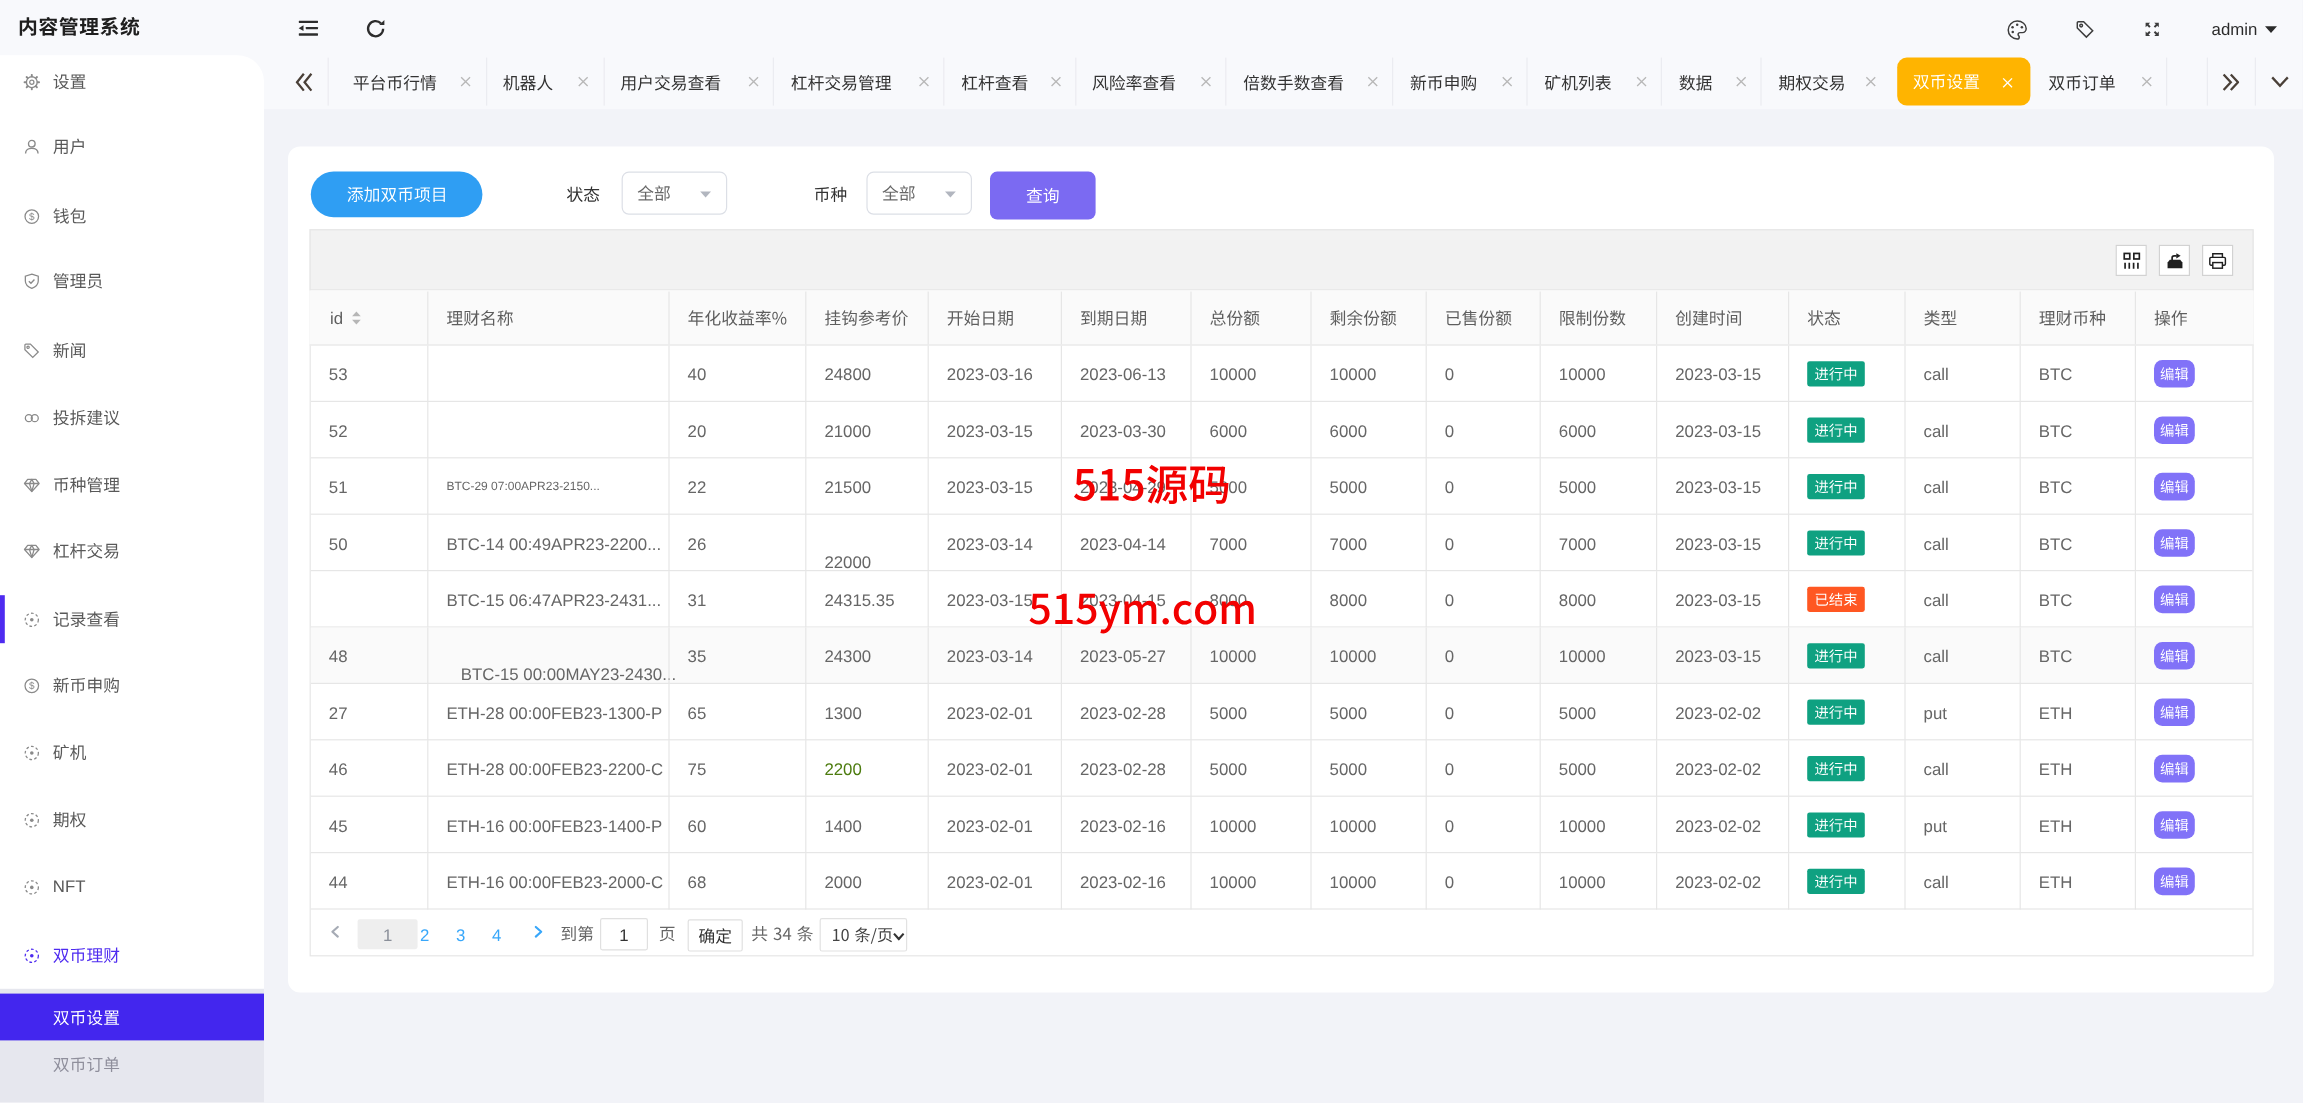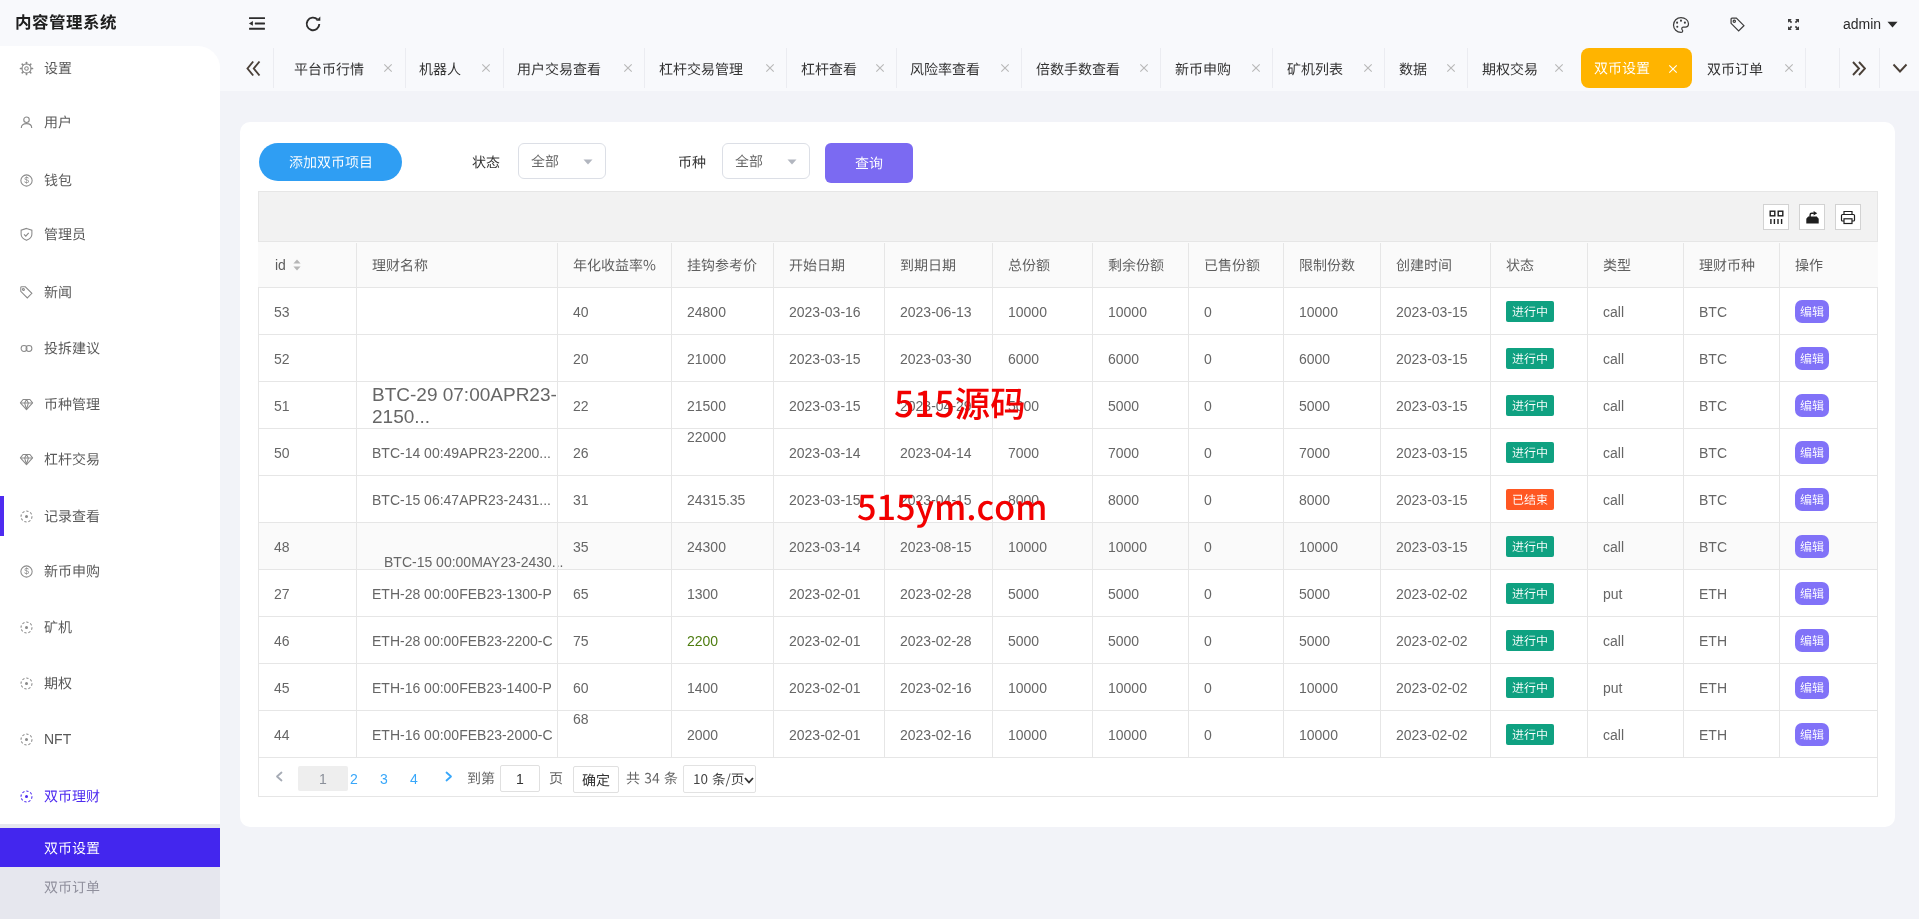--- a/index.html
+++ b/index.html
@@ -990,21 +990,21 @@
     <div style="position:absolute;left:1380px;top:335px;width:1px;height:47px;background:#e6e6e6"></div>
     <div style="position:absolute;left:1490px;top:335px;width:1px;height:47px;background:#e6e6e6"></div>
     <div style="position:absolute;left:1587px;top:335px;width:1px;height:47px;background:#e6e6e6"></div>
     <div style="position:absolute;left:1683px;top:335px;width:1px;height:47px;background:#e6e6e6"></div>
     <div style="position:absolute;left:1779px;top:335px;width:1px;height:47px;background:#e6e6e6"></div>
     <div style="position:absolute;left:259px;top:381px;width:1618px;height:1px;background:#e6e6e6"></div>
     <div style="position:absolute;left:274px;top:382px;width:82px;height:47px;display:flex;align-items:center;">
       <span style="font-size:14px;color:#666666">51</span>
     </div>
     <div style="position:absolute;left:372px;top:382px;width:185px;height:47px;display:flex;align-items:center;">
-      <span style="font-size:19px;color:#666666">BTC-29 07:00APR23-2150...</span>
+      <span style="font-size:10px;color:#666666">BTC-29 07:00APR23-2150...</span>
     </div>
     <div style="position:absolute;left:573px;top:382px;width:98px;height:47px;display:flex;align-items:center;">
       <span style="font-size:14px;color:#666666">22</span>
     </div>
     <div style="position:absolute;left:687px;top:382px;width:86px;height:47px;display:flex;align-items:center;">
       <span style="font-size:14px;color:#666666">21500</span>
     </div>
     <div style="position:absolute;left:789px;top:382px;width:95px;height:47px;display:flex;align-items:center;">
       <span style="font-size:14px;color:#666666">2023-03-15</span>
     </div>
@@ -1066,21 +1066,21 @@
     <div style="position:absolute;left:259px;top:428px;width:1618px;height:1px;background:#e6e6e6"></div>
     <div style="position:absolute;left:274px;top:429px;width:82px;height:47px;display:flex;align-items:center;">
       <span style="font-size:14px;color:#666666">50</span>
     </div>
     <div style="position:absolute;left:372px;top:429px;width:185px;height:47px;display:flex;align-items:center;">
       <span style="font-size:14px;color:#666666">BTC-14 00:49APR23-2200...</span>
     </div>
     <div style="position:absolute;left:573px;top:429px;width:98px;height:47px;display:flex;align-items:center;">
       <span style="font-size:14px;color:#666666">26</span>
     </div>
-    <div style="position:absolute;left:687px;top:429px;width:86px;height:47px;display:flex;align-items:flex-start;">
+    <div style="position:absolute;left:687px;top:429px;width:86px;height:47px;display:flex;align-items:flex-end;">
       <span style="font-size:14px;color:#666666">22000</span>
     </div>
     <div style="position:absolute;left:789px;top:429px;width:95px;height:47px;display:flex;align-items:center;">
       <span style="font-size:14px;color:#666666">2023-03-14</span>
     </div>
     <div style="position:absolute;left:900px;top:429px;width:92px;height:47px;display:flex;align-items:center;">
       <span style="font-size:14px;color:#666666">2023-04-14</span>
     </div>
     <div style="position:absolute;left:1008px;top:429px;width:84px;height:47px;display:flex;align-items:center;">
       <span style="font-size:14px;color:#666666">7000</span>
@@ -1216,21 +1216,21 @@
     <div style="position:absolute;left:573px;top:523px;width:98px;height:47px;display:flex;align-items:center;">
       <span style="font-size:14px;color:#666666">35</span>
     </div>
     <div style="position:absolute;left:687px;top:523px;width:86px;height:47px;display:flex;align-items:center;">
       <span style="font-size:14px;color:#666666">24300</span>
     </div>
     <div style="position:absolute;left:789px;top:523px;width:95px;height:47px;display:flex;align-items:center;">
       <span style="font-size:14px;color:#666666">2023-03-14</span>
     </div>
     <div style="position:absolute;left:900px;top:523px;width:92px;height:47px;display:flex;align-items:center;">
-      <span style="font-size:14px;color:#666666">2023-08-15</span>
+      <span style="font-size:14px;color:#666666">2023-05-27</span>
     </div>
     <div style="position:absolute;left:1008px;top:523px;width:84px;height:47px;display:flex;align-items:center;">
       <span style="font-size:14px;color:#666666">10000</span>
     </div>
     <div style="position:absolute;left:1108px;top:523px;width:80px;height:47px;display:flex;align-items:center;">
       <span style="font-size:14px;color:#666666">10000</span>
     </div>
     <div style="position:absolute;left:1204px;top:523px;width:79px;height:47px;display:flex;align-items:center;">
       <span style="font-size:14px;color:#666666">0</span>
     </div>
@@ -1490,21 +1490,21 @@
     <div style="position:absolute;left:1587px;top:664px;width:1px;height:47px;background:#e6e6e6"></div>
     <div style="position:absolute;left:1683px;top:664px;width:1px;height:47px;background:#e6e6e6"></div>
     <div style="position:absolute;left:1779px;top:664px;width:1px;height:47px;background:#e6e6e6"></div>
     <div style="position:absolute;left:259px;top:710px;width:1618px;height:1px;background:#e6e6e6"></div>
     <div style="position:absolute;left:274px;top:711px;width:82px;height:47px;display:flex;align-items:center;">
       <span style="font-size:14px;color:#666666">44</span>
     </div>
     <div style="position:absolute;left:372px;top:711px;width:185px;height:47px;display:flex;align-items:center;">
       <span style="font-size:14px;color:#666666">ETH-16 00:00FEB23-2000-C</span>
     </div>
-    <div style="position:absolute;left:573px;top:711px;width:98px;height:47px;display:flex;">
+    <div style="position:absolute;left:573px;top:711px;width:98px;height:47px;display:flex;align-items:center;">
       <span style="font-size:14px;color:#666666">68</span>
     </div>
     <div style="position:absolute;left:687px;top:711px;width:86px;height:47px;display:flex;align-items:center;">
       <span style="font-size:14px;color:#666666">2000</span>
     </div>
     <div style="position:absolute;left:789px;top:711px;width:95px;height:47px;display:flex;align-items:center;">
       <span style="font-size:14px;color:#666666">2023-02-01</span>
     </div>
     <div style="position:absolute;left:900px;top:711px;width:92px;height:47px;display:flex;align-items:center;">
       <span style="font-size:14px;color:#666666">2023-02-16</span>

